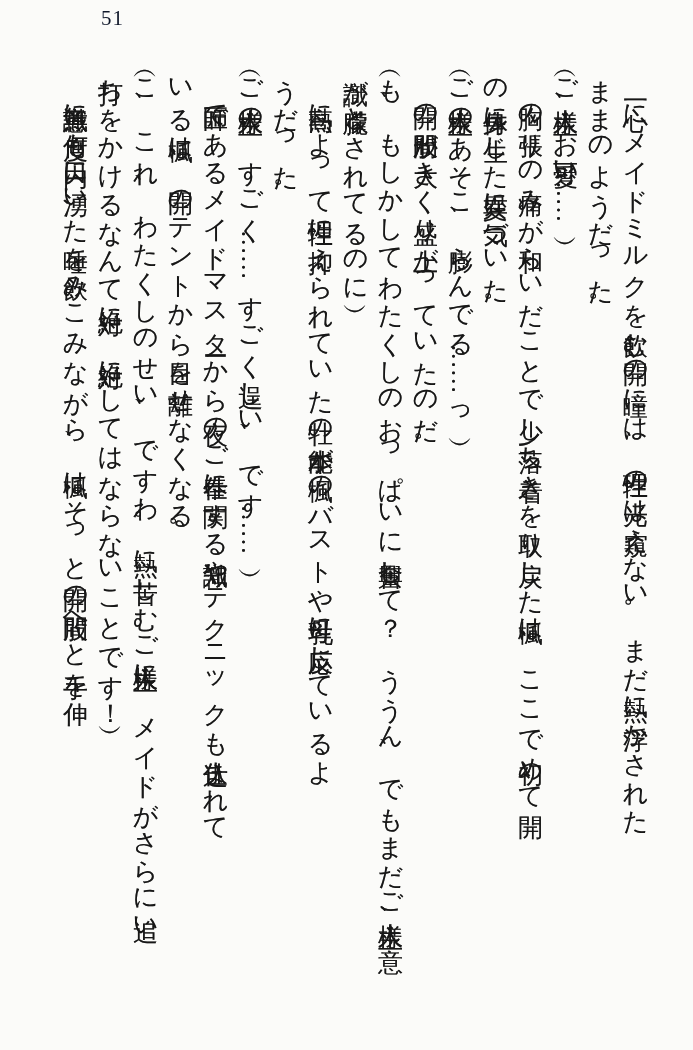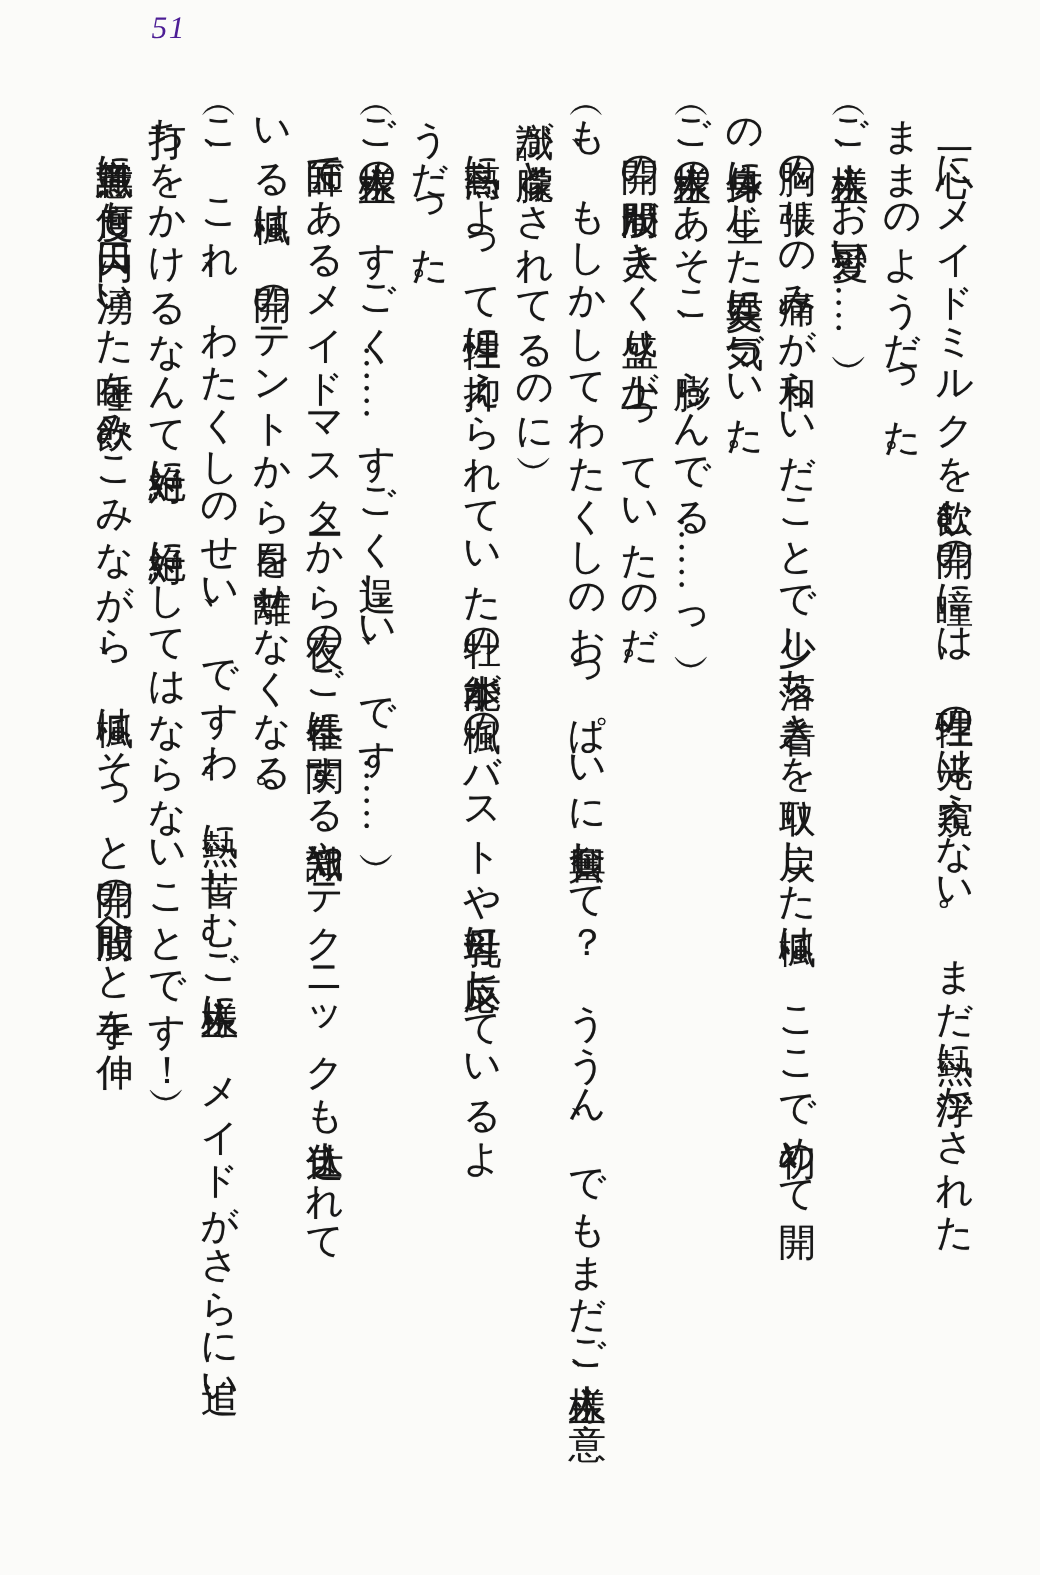--- a/index.html
+++ b/index.html
@@ -15,22 +15,21 @@
     background: #fbfbf9;
     overflow: hidden;
     font-family: "Liberation Serif", "DejaVu Serif", serif;
     color: #171717;
   }
   .page-number {
     position: absolute;
     top: 6px;
     left: 101px;
     font-size: 21px;
-    font-style: italic;
-    color: #4c1d95;
+    color: #0f172a;
     letter-spacing: 1px;
   }
   .text-block {
     position: absolute;
     top: 62px;
     right: 40px;
     height: 952px;
     writing-mode: vertical-rl;
     text-orientation: mixed;
     font-size: 25px;

